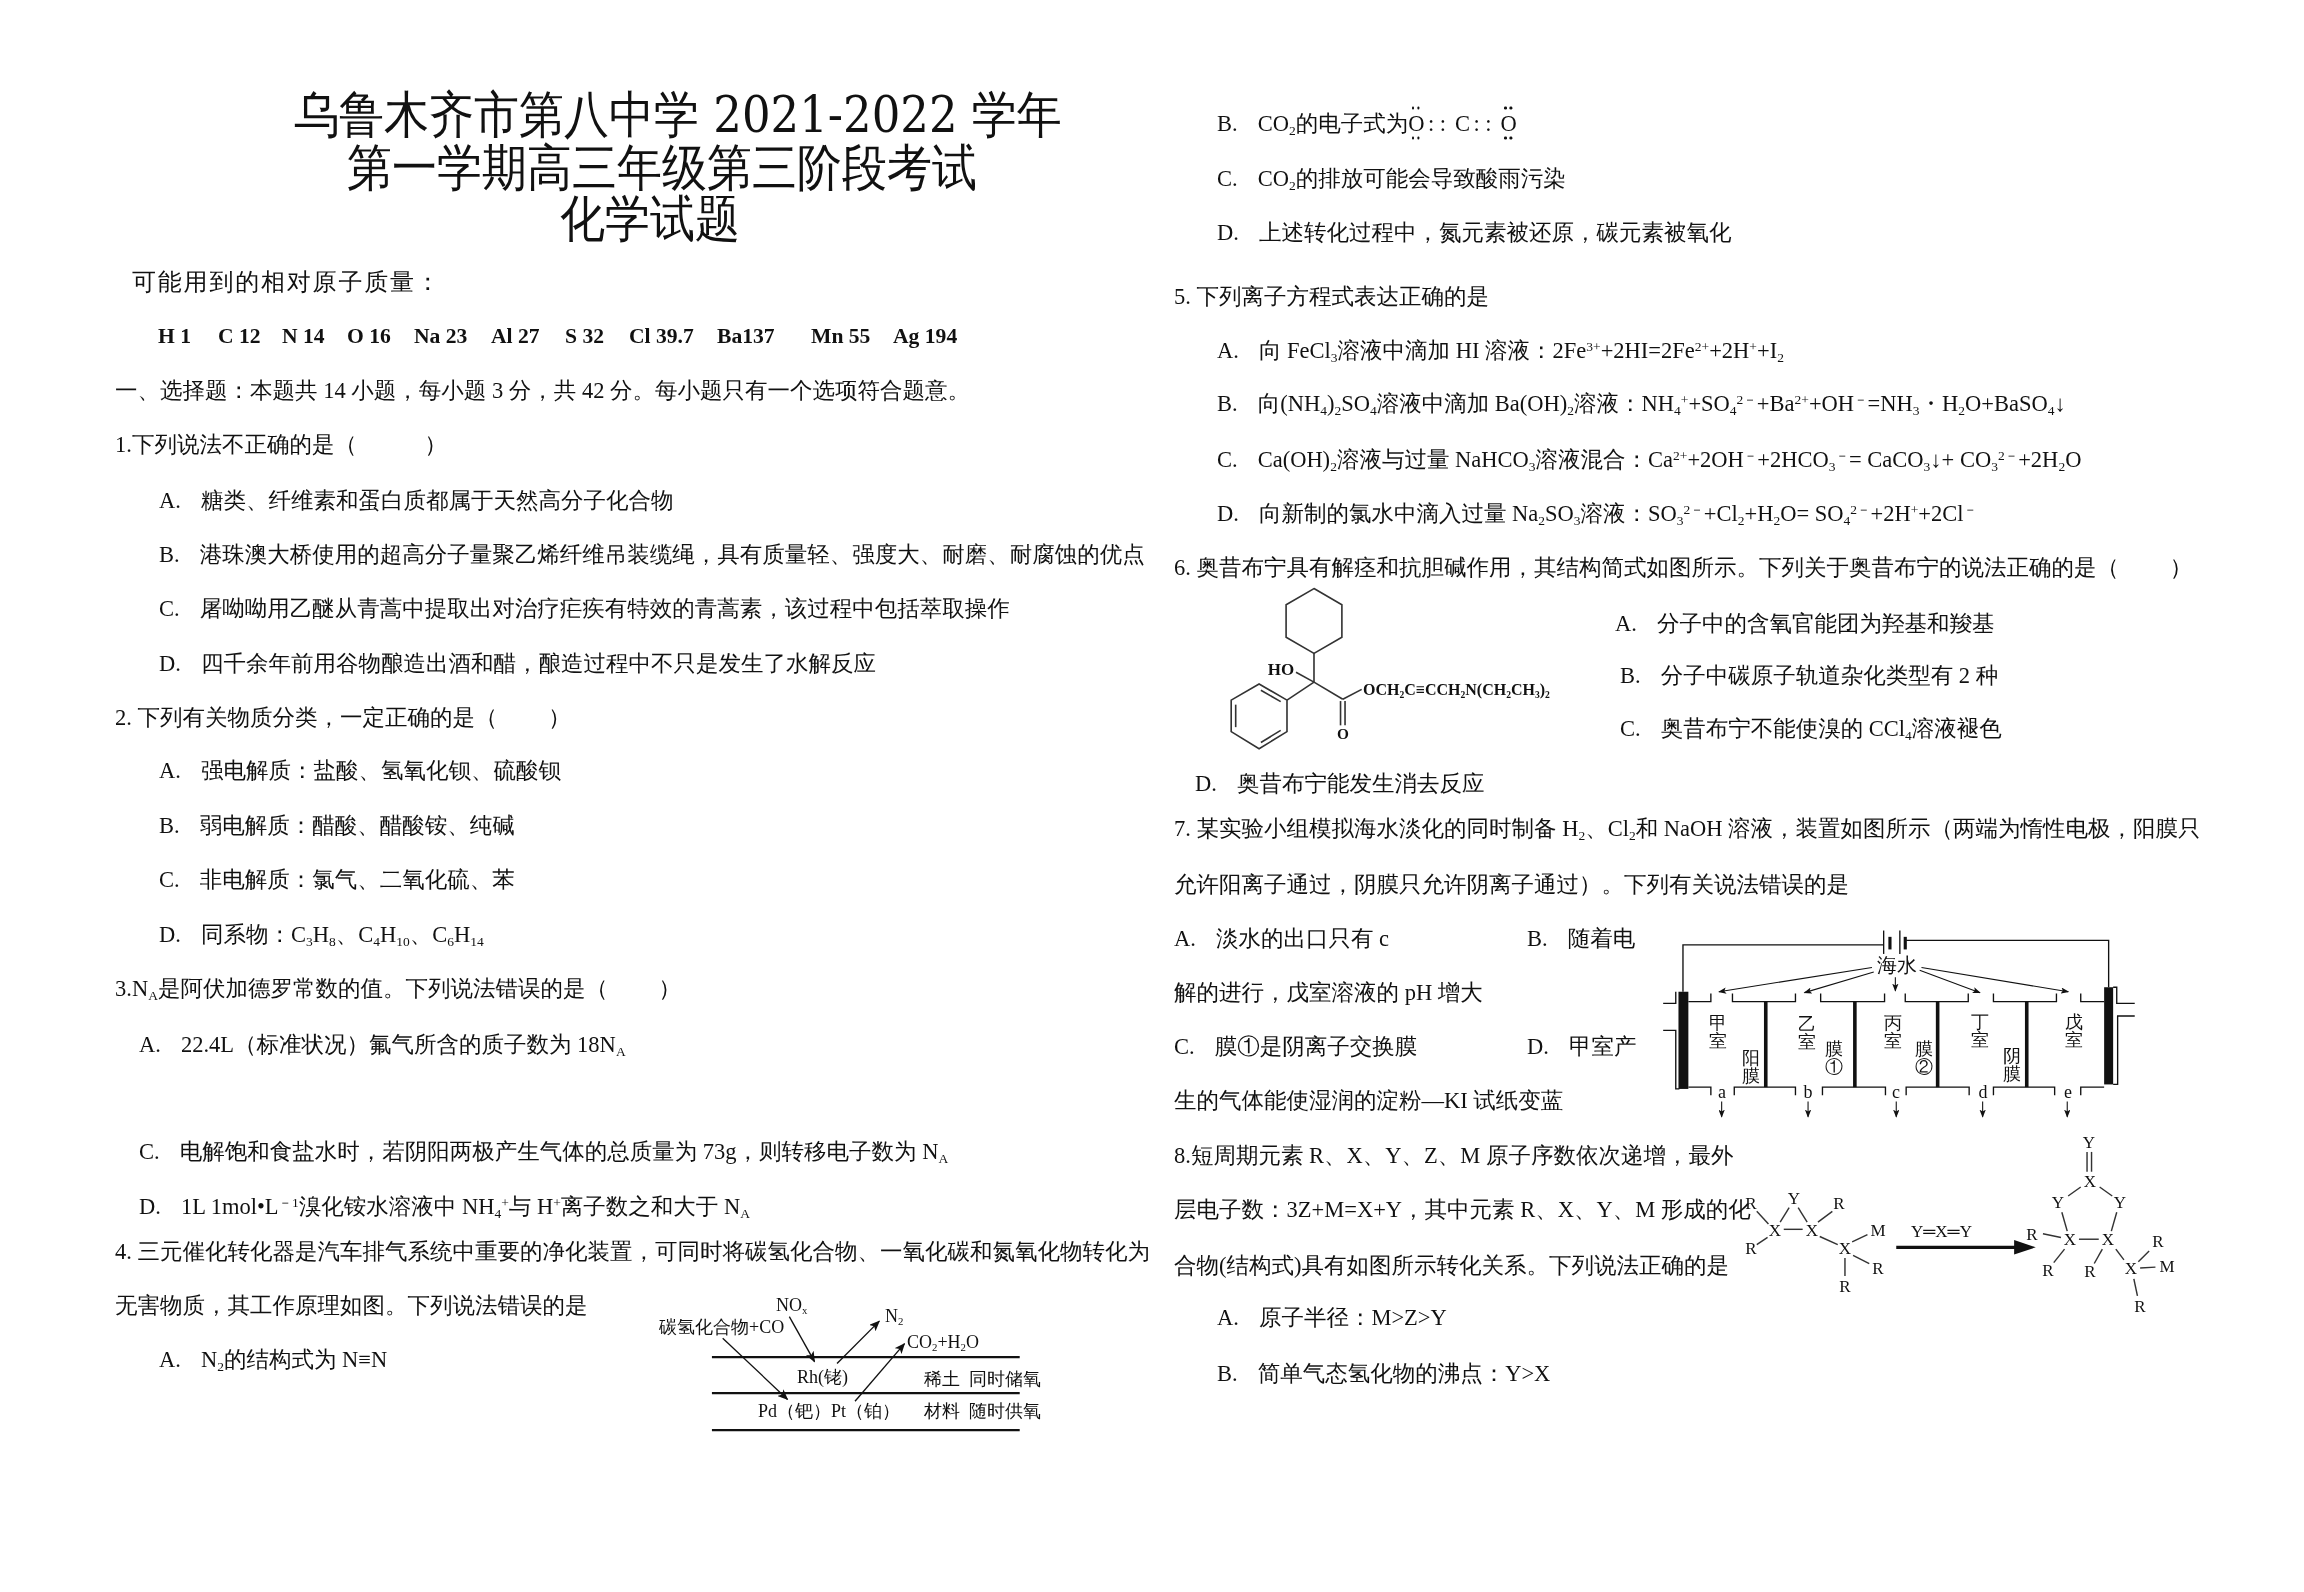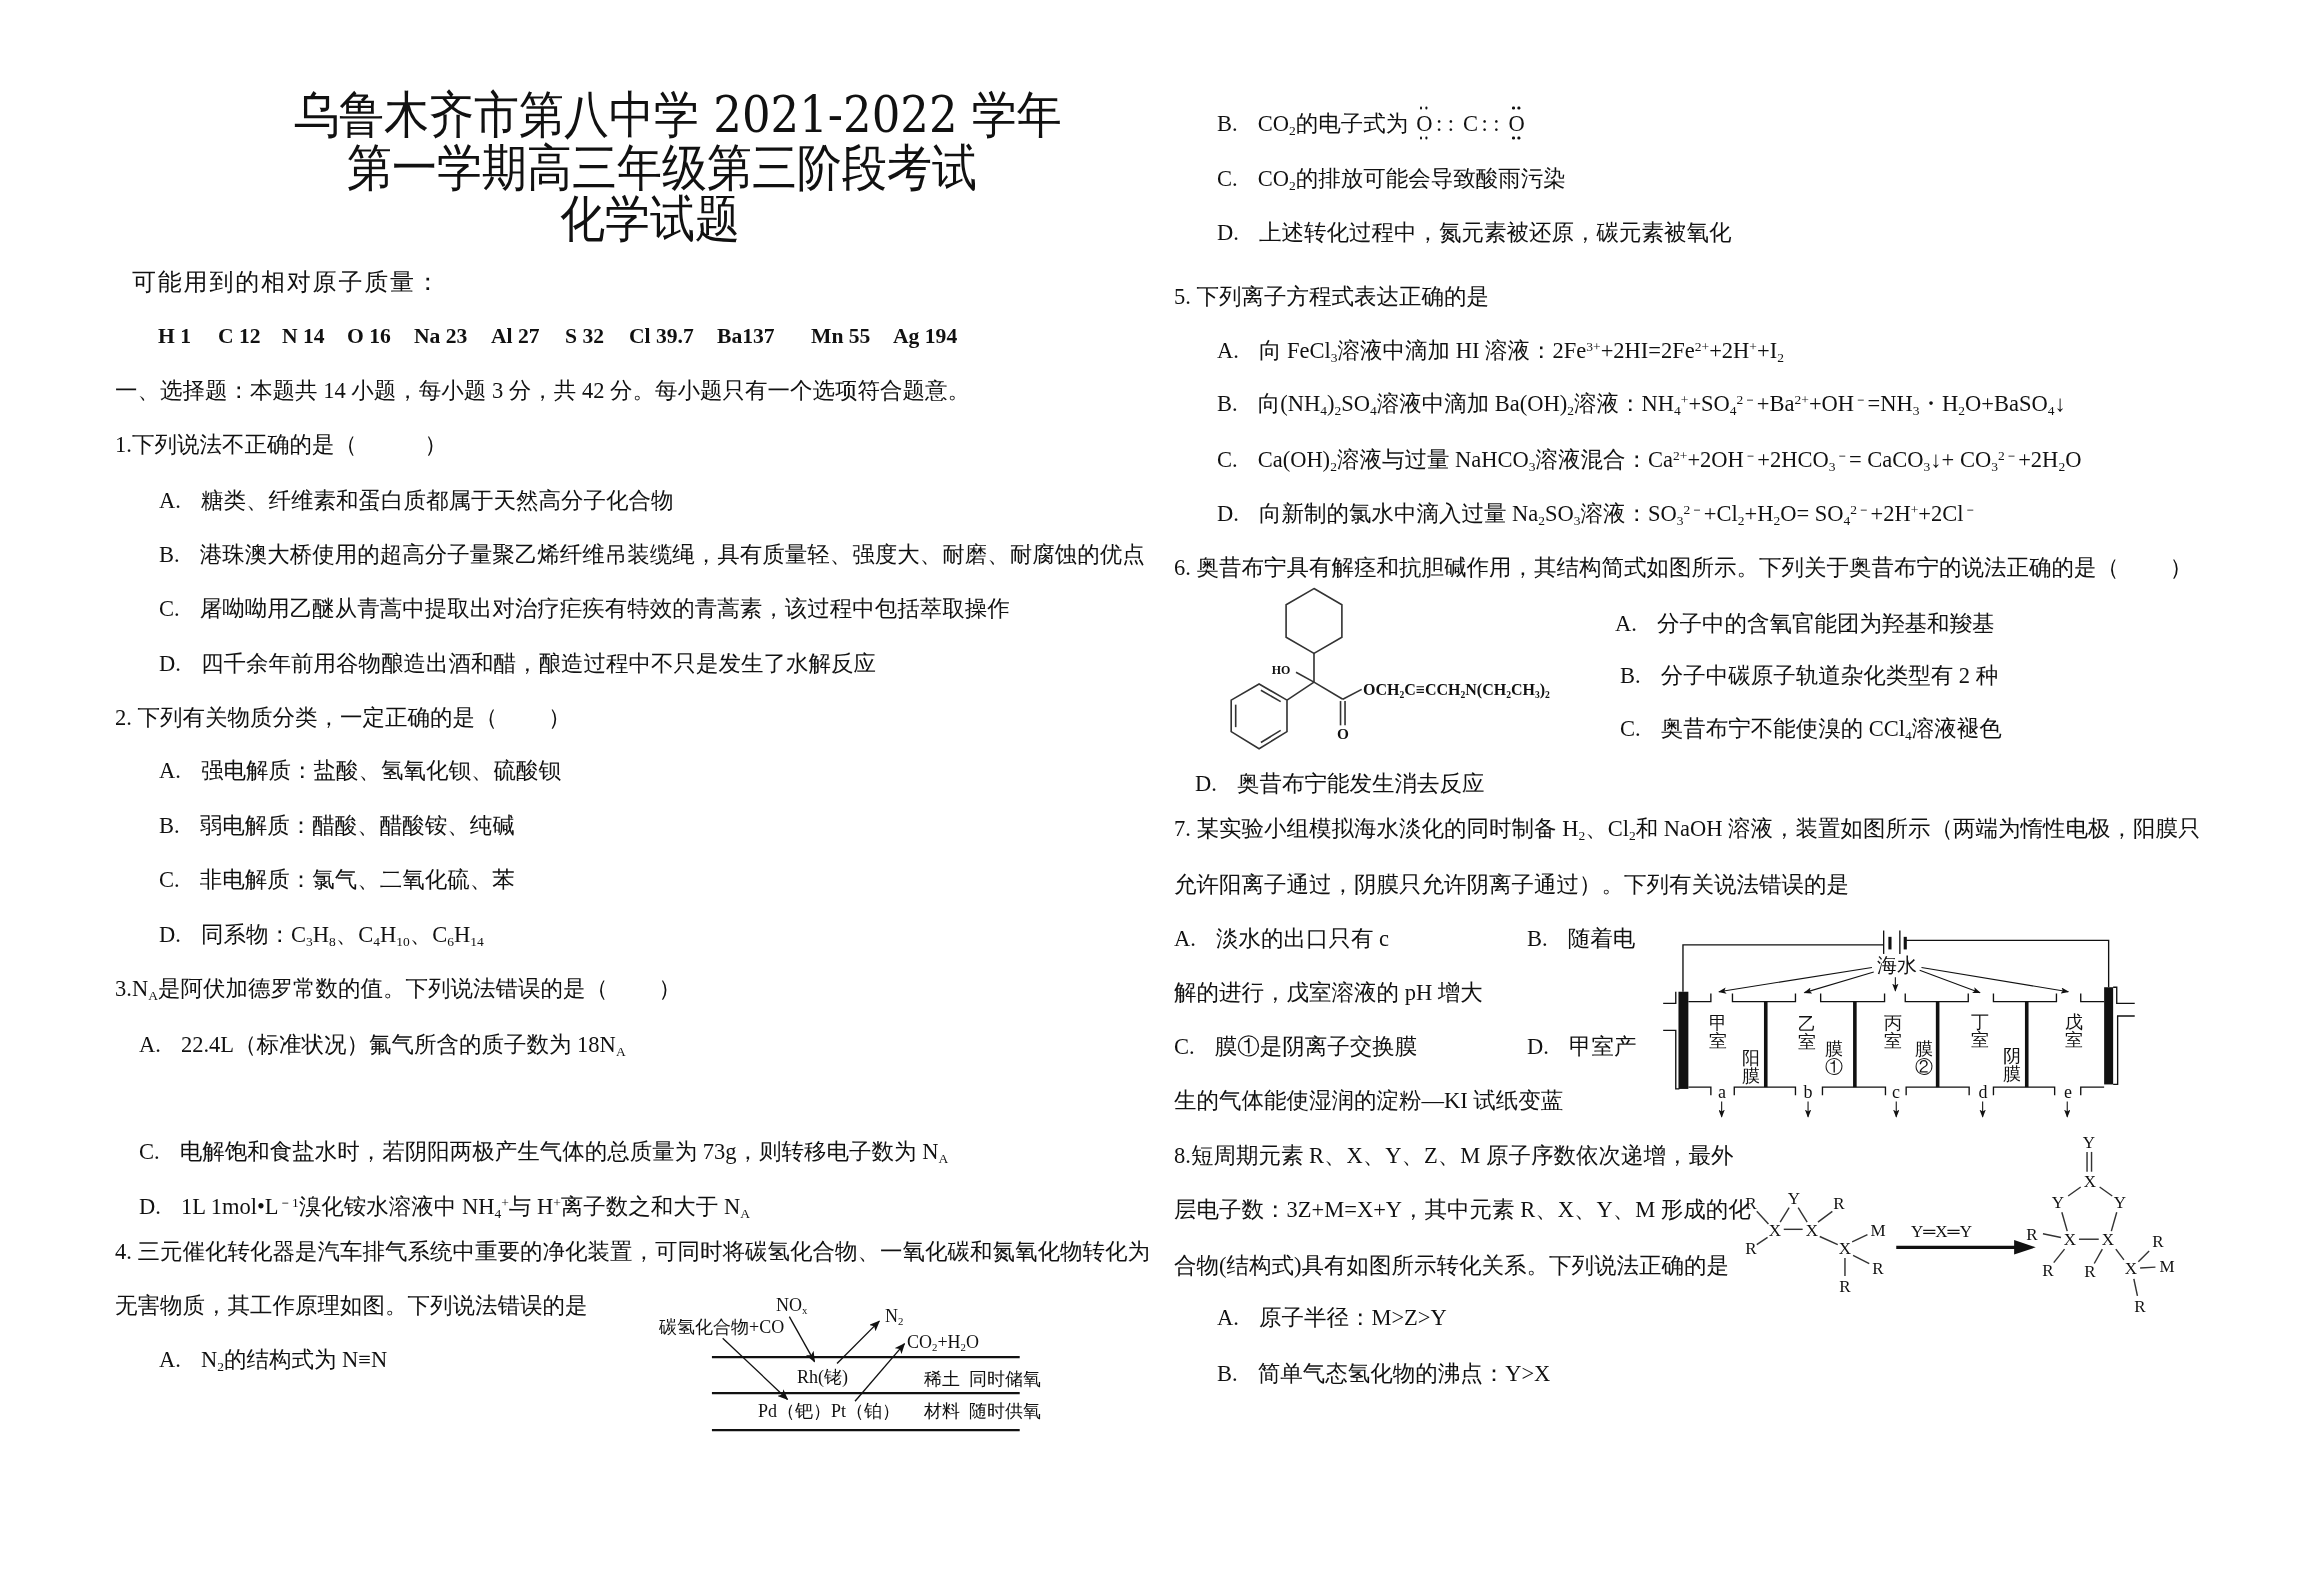--- a/index.html
+++ b/index.html
@@ -13,21 +13,21 @@
   .hint{font-size:24px;font-weight:normal;letter-spacing:1.8px;font-family:"DejaVu Serif",serif;}
   .am{position:absolute;transform:translateY(-50%);white-space:nowrap;font-size:21.6px;font-weight:bold;
       font-family:"Liberation Serif",serif;}
   .opt{display:inline-block;margin-right:20px;}
   .dl{position:absolute;transform:translateY(-50%);white-space:pre;font-size:18px;line-height:21.6px;}
   .lbl{position:absolute;transform:translate(-50%,-50%);white-space:nowrap;font-size:17px;line-height:20px;}
   .chain{font-size:16px;font-weight:bold;}
   .vl{position:absolute;width:18px;font-size:18px;line-height:18px;word-break:break-all;text-align:center;}
   sub,sup{font-size:0.6em;line-height:0;position:relative;vertical-align:baseline;}
   sub{top:0.32em;} sup{top:-0.55em;}
-  .ef{display:inline-block;margin-left:8px;text-align:center;}
+  .ef{display:inline-block;margin-left:0;text-align:center;}
   .lp{position:relative;display:inline-block;}
   .lp::before,.lp::after{content:"";position:absolute;left:50%;margin-left:-4.5px;width:2.7px;height:2.7px;border-radius:50%;
       background:#111;box-shadow:5.4px 0 0 #111;}
   .lp::before{top:-2.7px;} .lp::after{bottom:-2.7px;}
   .bond{letter-spacing:5.4px;margin:0 3.6px;}
 </style>
 </head>
 <body>
 
 <div class="page">
@@ -202,21 +202,21 @@
   <div class="ln" style="left:1217px;top:232px"><span class="opt">D.</span><span>上述转化过程中，氮元素被还原，碳元素被氧化</span></div>
 
   <div class="ln" style="left:1174px;top:296px">5. 下列离子方程式表达正确的是</div>
   <div class="ln" style="left:1217px;top:350px"><span class="opt">A.</span><span>向 FeCl<sub>3</sub>溶液中滴加 HI 溶液：2Fe<sup>3+</sup>+2HI=2Fe<sup>2+</sup>+2H<sup>+</sup>+I<sub>2</sub></span></div>
   <div class="ln" style="left:1217px;top:403px"><span class="opt">B.</span><span>向(NH<sub>4</sub>)<sub>2</sub>SO<sub>4</sub>溶液中滴加 Ba(OH)<sub>2</sub>溶液：NH<sub>4</sub><sup>+</sup>+SO<sub>4</sub><sup>2－</sup>+Ba<sup>2+</sup>+OH<sup>－</sup>=NH<sub>3</sub>・H<sub>2</sub>O+BaSO<sub>4</sub>↓</span></div>
   <div class="ln" style="left:1217px;top:459px"><span class="opt">C.</span><span>Ca(OH)<sub>2</sub>溶液与过量 NaHCO<sub>3</sub>溶液混合：Ca<sup>2+</sup>+2OH<sup>－</sup>+2HCO<sub>3</sub><sup>－</sup>= CaCO<sub>3</sub>↓+ CO<sub>3</sub><sup>2－</sup>+2H<sub>2</sub>O</span></div>
   <div class="ln" style="left:1217px;top:513px"><span class="opt">D.</span><span>向新制的氯水中滴入过量 Na<sub>2</sub>SO<sub>3</sub>溶液：SO<sub>3</sub><sup>2－</sup>+Cl<sub>2</sub>+H<sub>2</sub>O= SO<sub>4</sub><sup>2－</sup>+2H<sup>+</sup>+2Cl<sup>－</sup></span></div>
 
   <div class="ln" style="left:1174px;top:567px">6. 奥昔布宁具有解痉和抗胆碱作用，其结构简式如图所示。下列关于奥昔布宁的说法正确的是（　　 ）</div>
   <div>
-    <div class="lbl chain" style="left:1281px;top:670px;font-size:12px">HO</div>
+    <div class="lbl chain" style="left:1281px;top:670px;font-size:17px">HO</div>
     <div class="lbl chain" style="left:1343px;top:734px;font-size:15.3px">O</div>
     <div class="dl chain" style="left:1363px;top:690px">OCH<sub>2</sub>C≡CCH<sub>2</sub>N(CH<sub>2</sub>CH<sub>3</sub>)<sub>2</sub></div>
   </div>
   <div class="ln" style="left:1615px;top:623px"><span class="opt">A.</span><span>分子中的含氧官能团为羟基和羧基</span></div>
   <div class="ln" style="left:1620px;top:675px"><span class="opt">B.</span><span>分子中碳原子轨道杂化类型有 2 种</span></div>
   <div class="ln" style="left:1620px;top:728px"><span class="opt">C.</span><span>奥昔布宁不能使溴的 CCl<sub>4</sub>溶液褪色</span></div>
   <div class="ln" style="left:1195px;top:783px"><span class="opt">D.</span><span>奥昔布宁能发生消去反应</span></div>
 
   <div class="ln" style="left:1174px;top:828px">7. 某实验小组模拟海水淡化的同时制备 H<sub>2</sub>、Cl<sub>2</sub>和 NaOH 溶液，装置如图所示（两端为惰性电极，阳膜只</div>
   <div class="ln" style="left:1174px;top:884px">允许阳离子通过，阴膜只允许阴离子通过）。下列有关说法错误的是</div>

